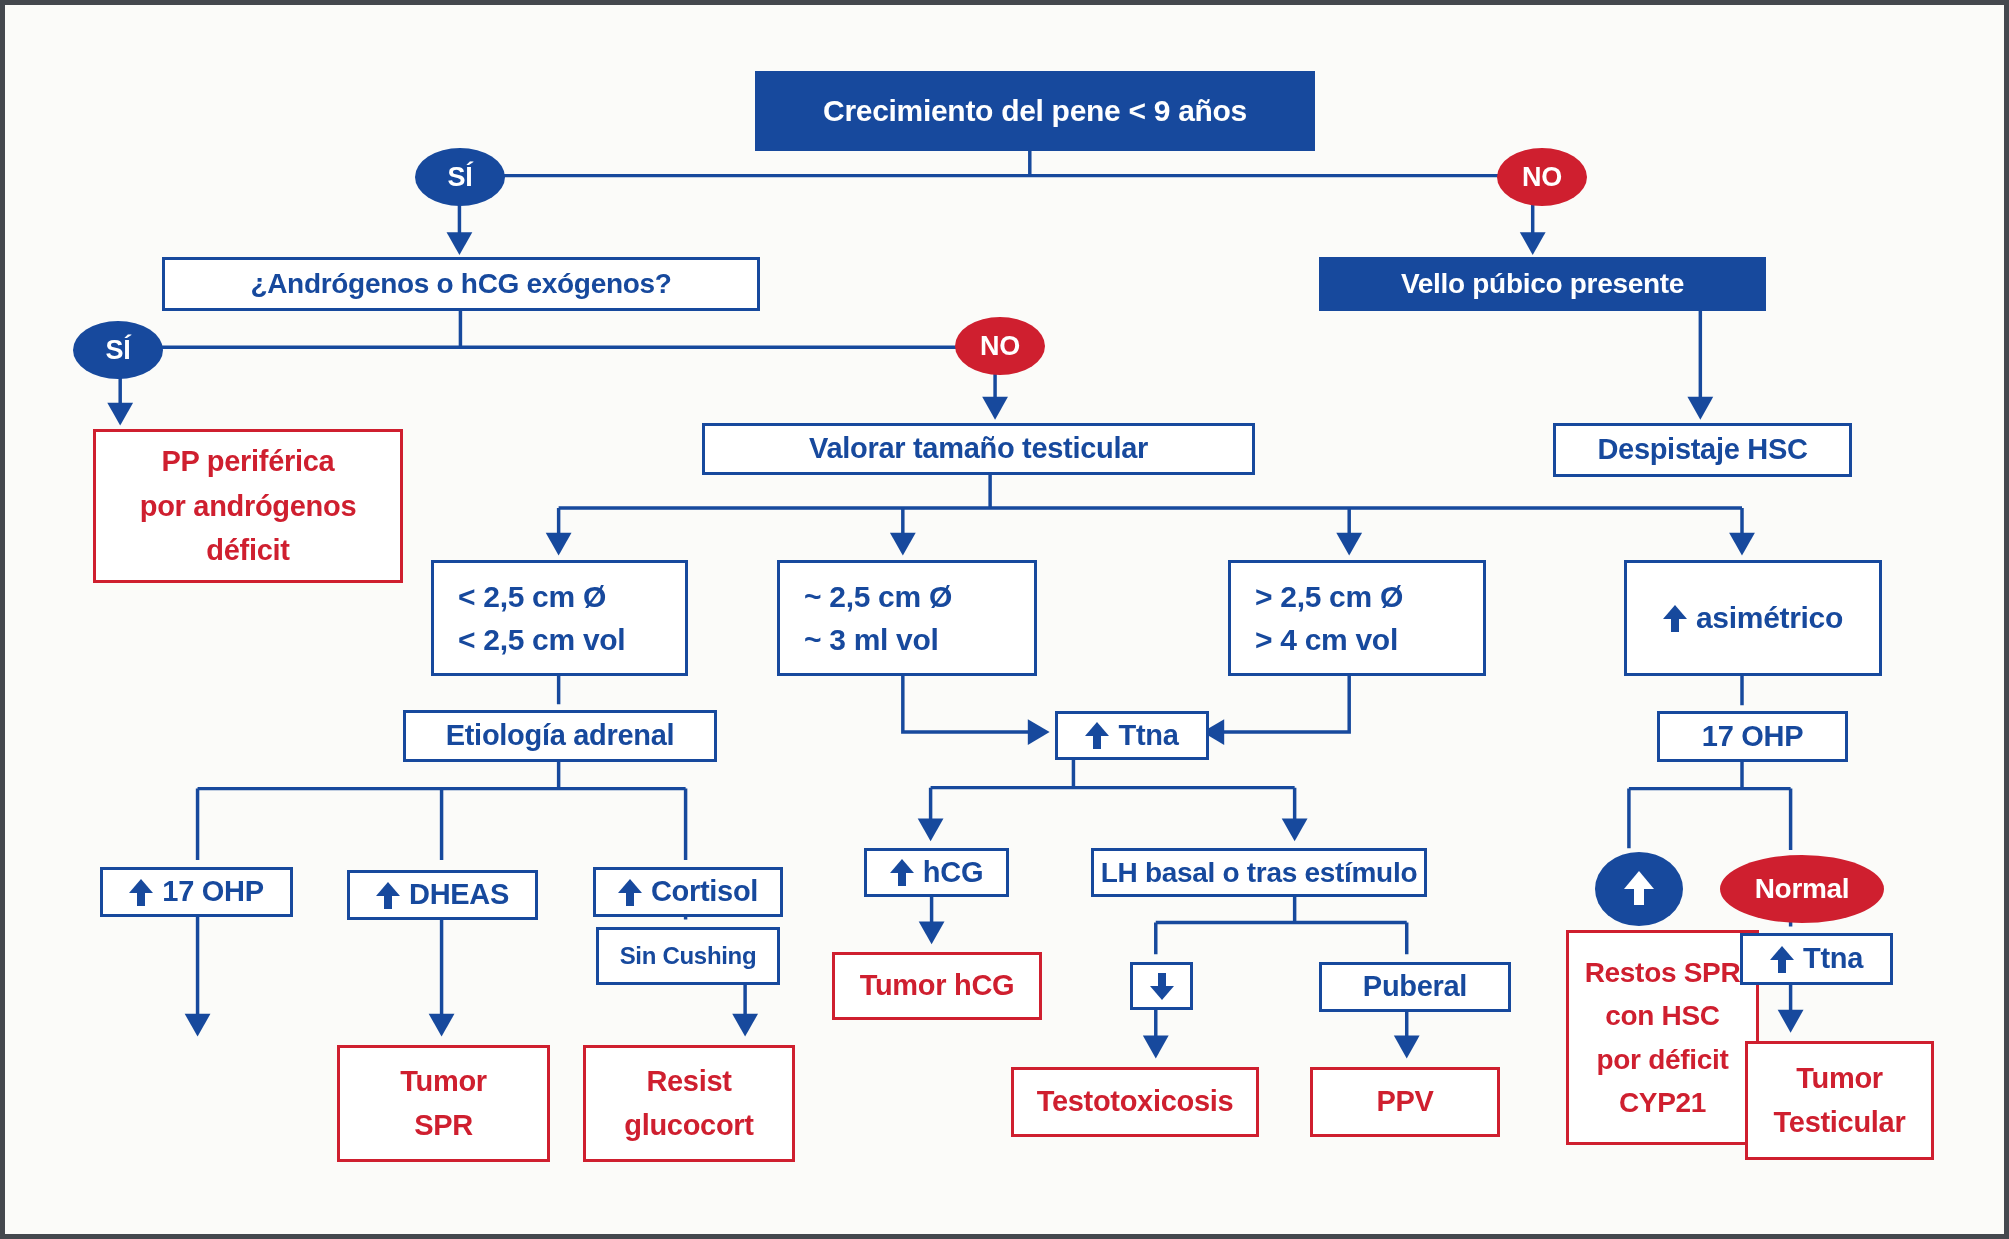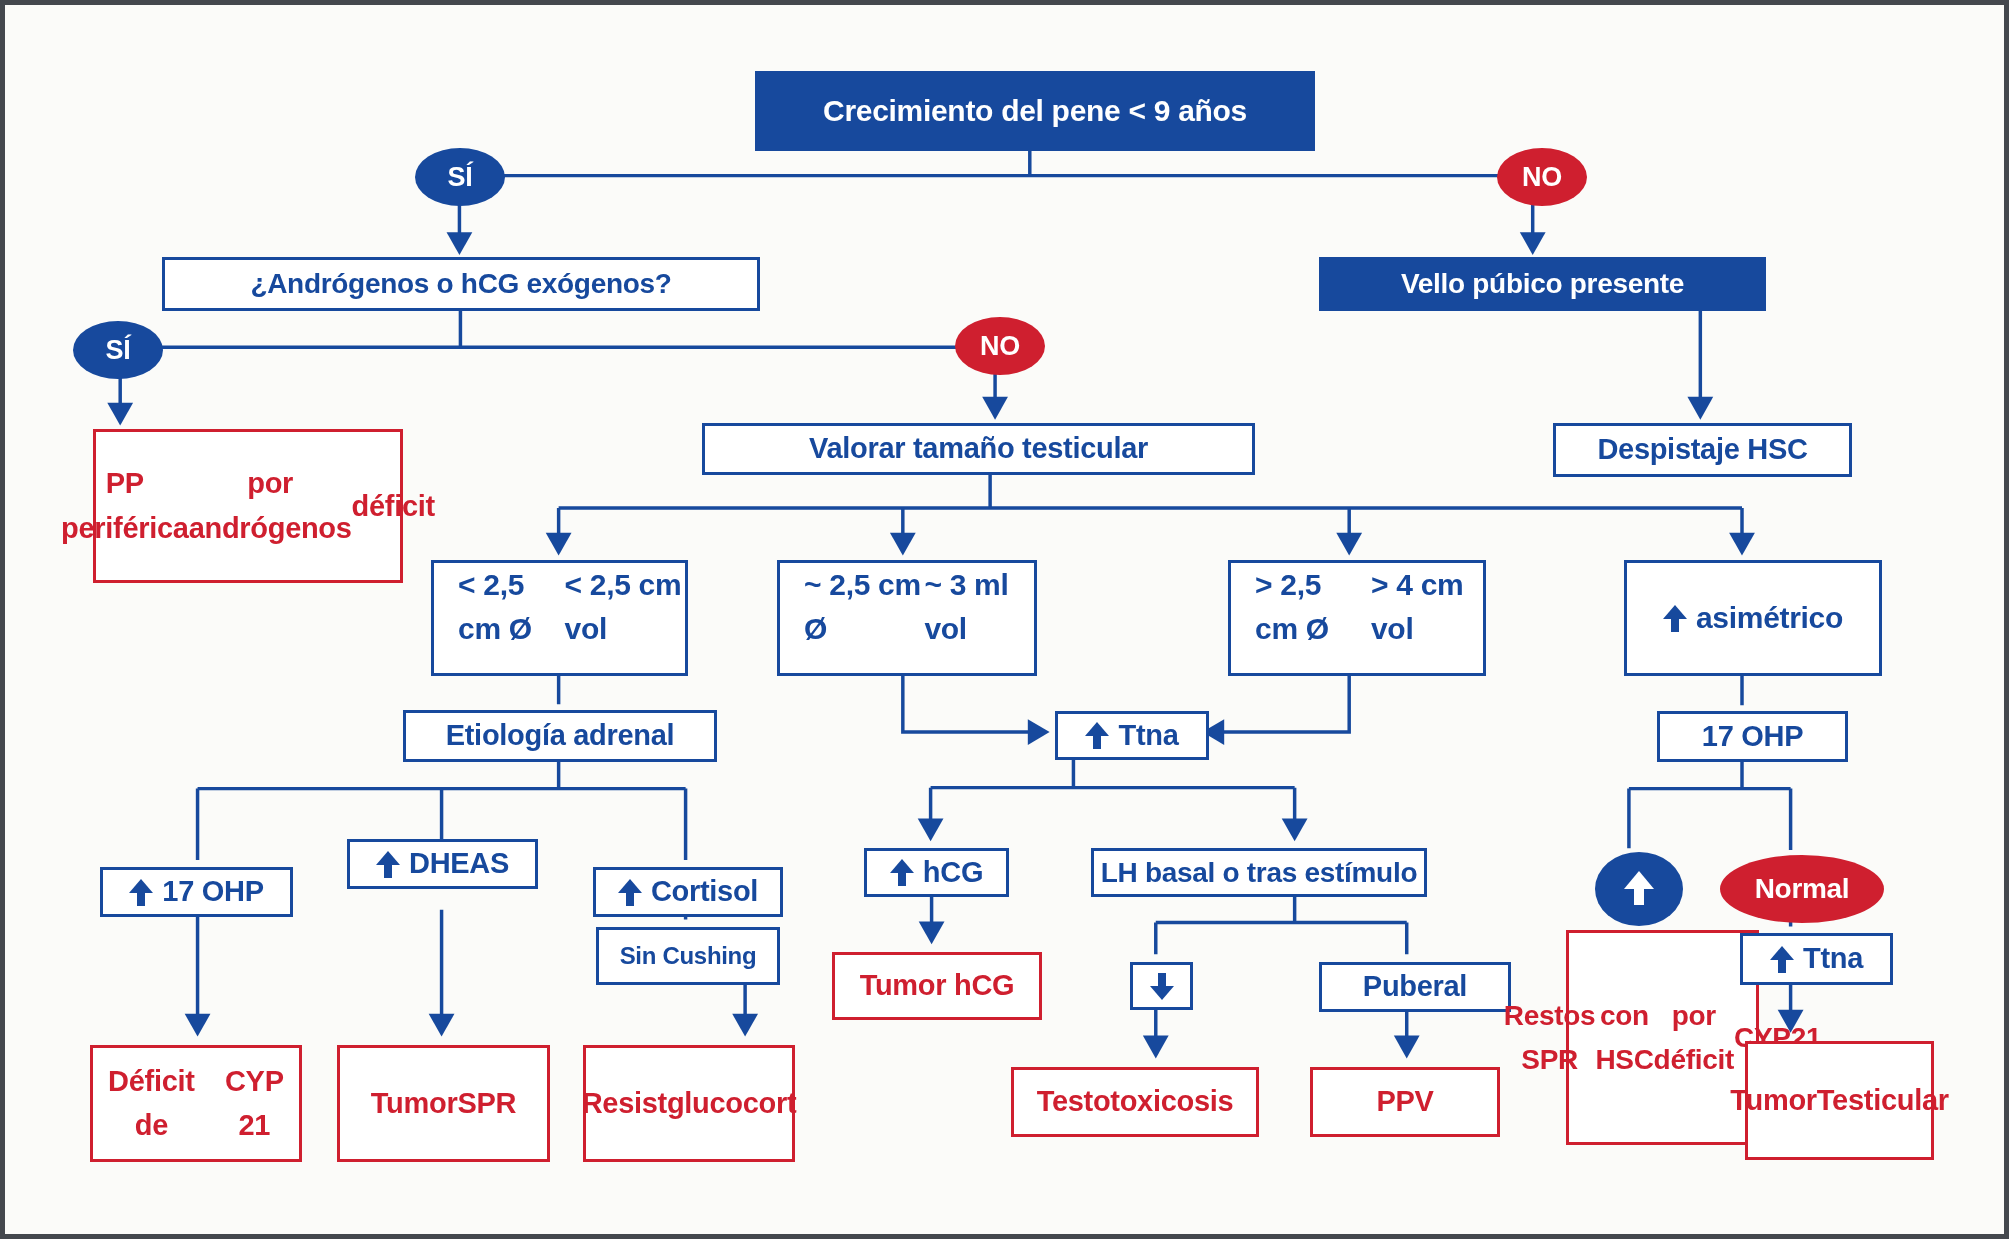--- a/index.html
+++ b/index.html
@@ -18,21 +18,21 @@
   }
   svg.wires{position:absolute;left:0;top:0;width:100%;height:100%;}
   .node{
     position:absolute; box-sizing:border-box;
     display:flex; align-items:center; justify-content:center;
     border:3px solid var(--blue); background:#ffffff; color:var(--blue);
     font-size:29px; text-align:center; line-height:1.35;
   }
   .node.filled{background:var(--blue); color:var(--text-on-fill); border:none;}
   .node.red{border-color:var(--red); color:var(--red);}
-  .node.col{flex-direction:row;}
+  .node.col{flex-direction:column;}
   .node.left{align-items:flex-start; padding-left:24px; text-align:left;}
   .ellipse{
     position:absolute; box-sizing:border-box; border-radius:50%;
     display:flex; align-items:center; justify-content:center;
     color:var(--text-on-fill); font-size:27px;
   }
   .ellipse.blue{background:var(--blue);}
   .ellipse.red{background:var(--red);}
   
   .up-arrow,.down-arrow{display:inline-block;position:relative;width:24px;height:27px;flex:0 0 auto;margin-right:9px;}
@@ -149,36 +149,32 @@
     <span>asimétrico</span>
   </div>
 
   <div class="node" style="left:398px;top:705px;width:314px;height:52px;">
     <span>Etiología adrenal</span>
   </div>
   <div class="node" style="left:95px;top:862px;width:193px;height:50px;">
     <span class="up-arrow"></span>
     <span>17 OHP</span>
   </div>
-  <div class="node" style="left:342px;top:834px;width:191px;height:50px;">
+  <div class="node" style="left:342px;top:865px;width:191px;height:50px;">
     <span class="up-arrow"></span>
     <span>DHEAS</span>
   </div>
   <div class="node" style="left:588px;top:862px;width:190px;height:50px;">
     <span class="up-arrow"></span>
     <span>Cortisol</span>
   </div>
   <div class="node" style="left:591px;top:922px;width:184px;height:58px;font-size:24px;">
     <span>Sin Cushing</span>
   </div>
 
-  <div class="node red col" style="left:85px;top:1040px;width:212px;height:117px;line-height:1.5;">
-    <div>Déficit de</div>
-    <div>CYP 21</div>
-  </div>
   <div class="node red col" style="left:332px;top:1040px;width:213px;height:117px;line-height:1.5;">
     <div>Tumor</div>
     <div>SPR</div>
   </div>
   <div class="node red col" style="left:578px;top:1040px;width:212px;height:117px;line-height:1.5;">
     <div>Resist</div>
     <div>glucocort</div>
   </div>
 
   <div class="node" style="left:1050px;top:706px;width:154px;height:49px;">

